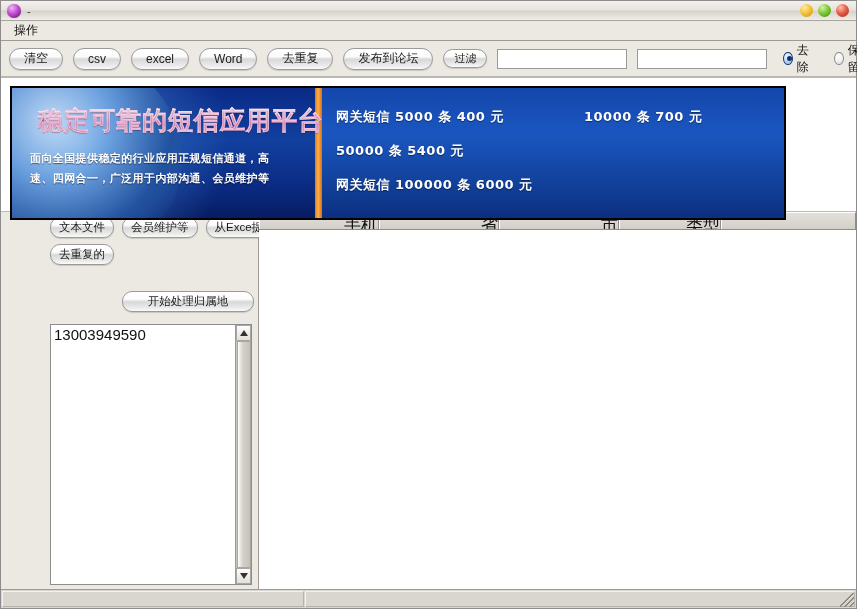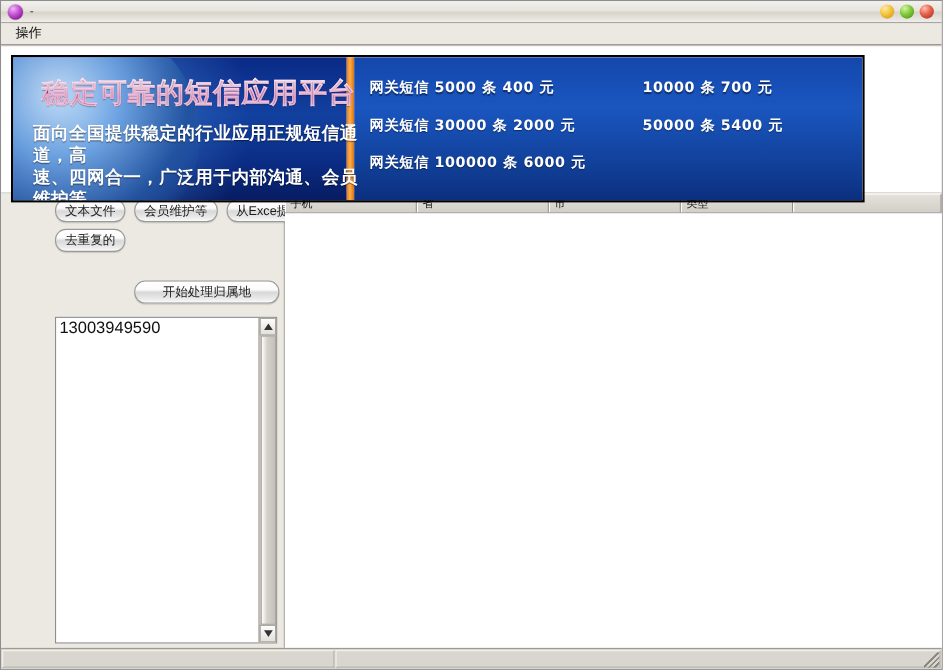--- a/index.html
+++ b/index.html
@@ -142,21 +142,21 @@
     letter-spacing: 1px;
     background: linear-gradient(to bottom, #ffd9ef 0%, #ff6ec0 38%, #e4269a 62%, #ff9fd4 100%);
     -webkit-background-clip: text; background-clip: text;
     color: transparent;
     -webkit-text-stroke: 0.6px rgba(255,255,255,.65);
     text-shadow: 0 1px 1px rgba(0,0,0,.35);
     white-space: nowrap;
   }
   .banner-sub {
     position: absolute; left: 18px; top: 60px; width: 300px;
-    color: #ffffff; font-size: 16px; font-weight: bold;
+    color: #ffffff; font-size: 11px; font-weight: bold;
     line-height: 20px; letter-spacing: .4px;
     text-shadow: 0 1px 1px rgba(0,0,0,.5);
   }
   .banner-divider {
     width: 8px; height: 100%;
     background: linear-gradient(to right, #e07a18 0%, #ffae4c 45%, #d9700f 100%);
   }
   .banner-right {
     flex: 1; height: 100%;
     background: linear-gradient(to bottom, #1447ab 0%, #1a56c0 35%, #114099 75%, #0c2f7f 100%);
@@ -238,23 +238,23 @@
   .tbl-header {
     display: flex; height: 18px; flex: 0 0 18px;
     background: #d9d6cf;
     border-bottom: 1px solid #8d8d8d;
   }
   .th {
     border-right: 1px solid #8d8d8d;
     border-top: 1px solid #ffffff;
     border-left: 1px solid #ffffff;
     background: linear-gradient(to bottom, #e4e1da, #d2cfc8);
-    font-size: 10px; color: #111;
+    font-size: 17px; color: #111;
     padding: 1px 0 0 4px;
-    overflow: hidden; white-space: nowrap;
+    overflow: hidden; white-space: nowrap; text-align: right;
   }
   .tbl-body { flex: 1 1 auto; background: #ffffff; }
 
   
   .statusbar {
     height: 19px; flex: 0 0 19px;
     background: #d9d6cf;
     border-top: 1px solid #9e9b94;
     display: flex; align-items: stretch;
     position: relative;
@@ -291,38 +291,56 @@
       <div class="wb min"></div>
       <div class="wb max"></div>
       <div class="wb close"></div>
     </div>
   </div>
 
   <div class="menubar">
     <div class="menu-item">操作</div>
   </div>
 
+  <div class="toolbar">
+    <div class="abtn">清空</div>
+    <div class="abtn">csv</div>
+    <div class="abtn">excel</div>
+    <div class="abtn">Word</div>
+    <div class="abtn">去重复</div>
+    <div class="abtn">发布到论坛</div>
+    <div class="abtn small">过滤</div>
+    <input class="tb-input" type="text" value="" style="">
+    <input class="tb-input" type="text" value="" style="">
+    <div class="radio-wrap">
+      <span class="radio on"></span>
+      <span class="radio-label">去除</span>
+    </div>
+    <div class="radio-wrap">
+      <span class="radio"></span>
+      <span class="radio-label">保留</span>
+    </div>
+  </div>
 
   <div class="banner-panel">
     <div class="banner">
       <div class="banner-left">
         <div class="banner-title">稳定可靠的短信应用平台</div>
         <div class="banner-sub">
           <div>面向全国提供稳定的行业应用正规短信通道，高</div>
           <div>速、四网合一，广泛用于内部沟通、会员维护等</div>
         </div>
       </div>
       <div class="banner-divider"></div>
       <div class="banner-right">
         <div class="price-row">
           <span class="price-a">网关短信 5000 条 400 元</span>
           <span class="price-b">10000 条 700 元</span>
         </div>
         <div class="price-row">
-          <span class="price-a">网关短信 30000 条 2000 元</span>
           <span class="price-b">50000 条 5400 元</span>
         </div>
         <div class="price-row">
           <span class="price-a">网关短信 100000 条 6000 元</span>
           <span class="price-b"></span>
         </div>
       </div>
     </div>
   </div>
 

